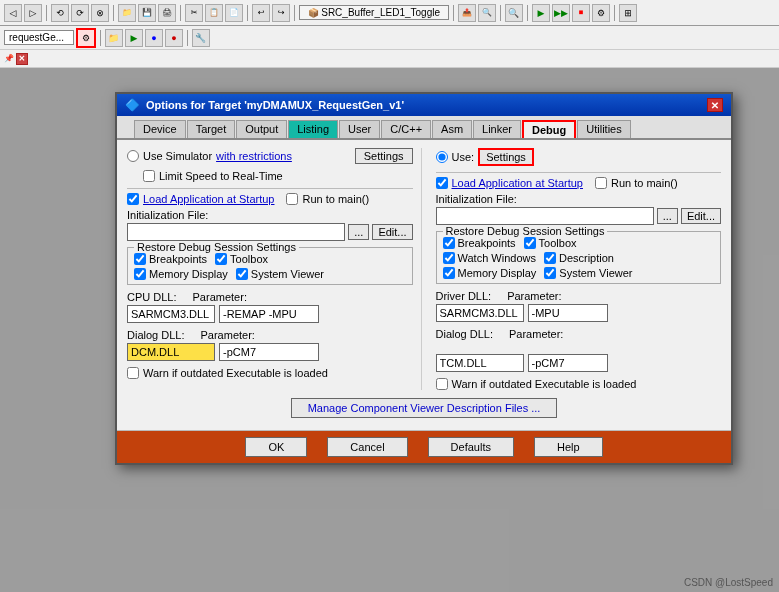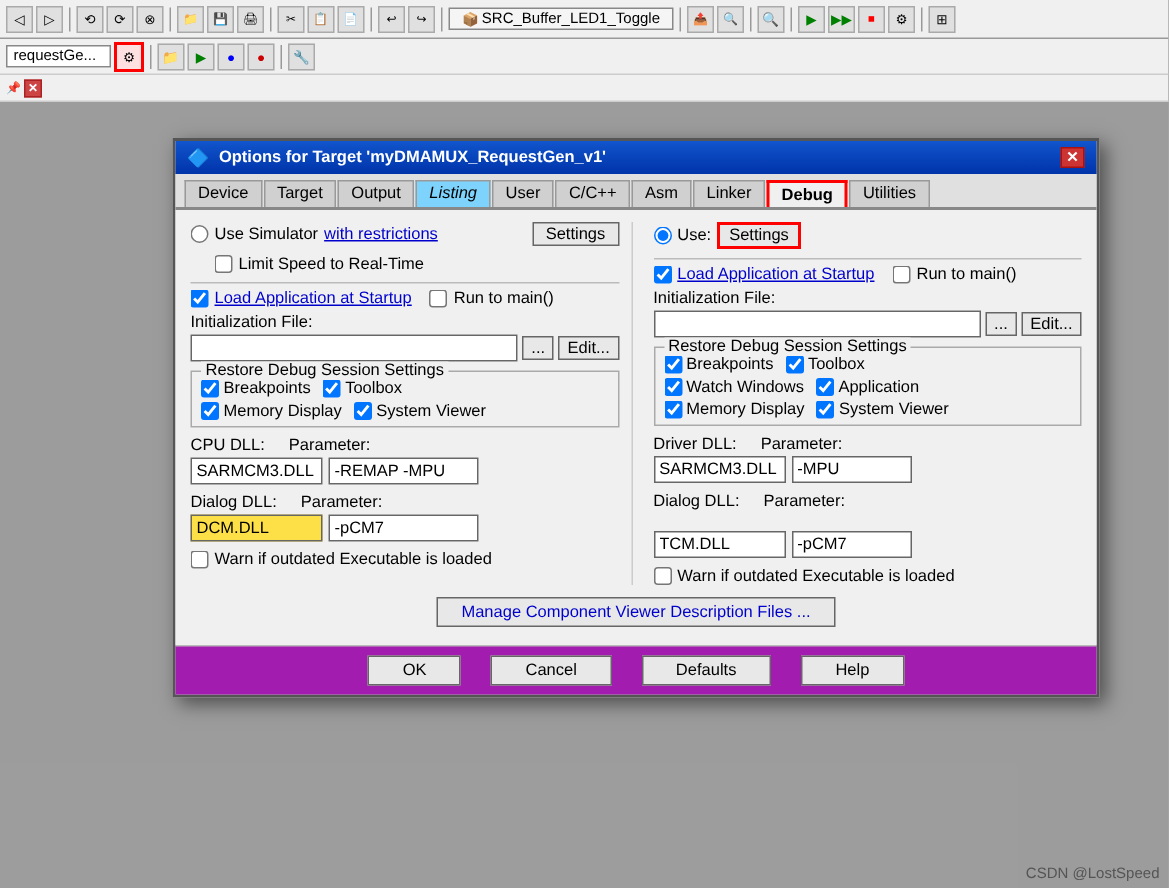--- a/index.html
+++ b/index.html
@@ -83,25 +83,25 @@
 <div style="position:absolute;top:92px;left:115px;width:618px;background:#f0f0f0;border:2px solid #555;box-shadow:4px 4px 12px rgba(0,0,0,0.5);">
 
   <div style="background:linear-gradient(to bottom,#1155cc,#0033aa);color:white;padding:4px 8px;display:flex;align-items:center;justify-content:space-between;">
     <div style="display:flex;align-items:center;gap:6px;">
       <span style="font-size:12px;">🔷</span>
       <span style="font-size:11px;font-weight:bold;">Options for Target 'myDMAMUX_RequestGen_v1'</span>
     </div>
     <div style="width:16px;height:14px;background:#cc3333;border:1px solid #aa1111;color:white;display:flex;align-items:center;justify-content:center;font-size:10px;font-weight:bold;cursor:pointer;">✕</div>
   </div>
 
-  <div style="display:flex;background:#e0e0e0;border-bottom:2px solid #888;padding:4px 6px 0;gap:1px;flex-wrap:wrap;">
+  <div style="display:flex;background:#e0e0e0;border-bottom:2px solid #888;padding:4px 17px 0;gap:1px;flex-wrap:wrap;">
     <div style="padding:2px 8px;background:#d0d0d0;border:1px solid #999;border-bottom:none;font-size:11px;cursor:pointer;">Device</div>
     <div style="padding:2px 8px;background:#d0d0d0;border:1px solid #999;border-bottom:none;font-size:11px;cursor:pointer;">Target</div>
     <div style="padding:2px 8px;background:#d0d0d0;border:1px solid #999;border-bottom:none;font-size:11px;cursor:pointer;">Output</div>
-    <div style="padding:2px 8px;background:#7dd3fc;border:1px solid #999;border-bottom:none;font-size:11px;cursor:pointer;font-style:italic;">Listing</div>
+    <div style="padding:2px 8px;background:#14b8a6;border:1px solid #999;border-bottom:none;font-size:11px;cursor:pointer;">Listing</div>
     <div style="padding:2px 8px;background:#d0d0d0;border:1px solid #999;border-bottom:none;font-size:11px;cursor:pointer;">User</div>
     <div style="padding:2px 8px;background:#d0d0d0;border:1px solid #999;border-bottom:none;font-size:11px;cursor:pointer;">C/C++</div>
     <div style="padding:2px 8px;background:#d0d0d0;border:1px solid #999;border-bottom:none;font-size:11px;cursor:pointer;">Asm</div>
     <div style="padding:2px 8px;background:#d0d0d0;border:1px solid #999;border-bottom:none;font-size:11px;cursor:pointer;">Linker</div>
     <div style="padding:2px 8px;background:#f0f0f0;border:2px solid red;border-bottom:none;font-size:11px;cursor:pointer;font-weight:bold;">Debug</div>
     <div style="padding:2px 8px;background:#d0d0d0;border:1px solid #999;border-bottom:none;font-size:11px;cursor:pointer;">Utilities</div>
   </div>
 
   <div style="padding:8px 10px;background:#f0f0f0;">
 
@@ -222,21 +222,21 @@
               <span style="font-size:11px;">Toolbox</span>
             </div>
           </div>
           <div style="display:flex;gap:8px;flex-wrap:wrap;margin-top:3px;">
             <div style="display:flex;align-items:center;gap:3px;">
               <input type="checkbox" checked="" style="">
               <span style="font-size:11px;">Watch Windows</span>
             </div>
             <div style="display:flex;align-items:center;gap:3px;">
               <input type="checkbox" checked="" style="">
-              <span style="font-size:11px;">Application</span>
+              <span style="font-size:11px;">Description</span>
             </div>
           </div>
           <div style="display:flex;gap:8px;flex-wrap:wrap;margin-top:3px;">
             <div style="display:flex;align-items:center;gap:3px;">
               <input type="checkbox" checked="" style="">
               <span style="font-size:11px;">Memory Display</span>
             </div>
             <div style="display:flex;align-items:center;gap:3px;">
               <input type="checkbox" checked="" style="">
               <span style="font-size:11px;">System Viewer</span>
@@ -270,21 +270,21 @@
       </div>
 
     </div>
 
     <div style="text-align:center;margin:8px 0 4px;">
       <button style="padding:3px 16px;background:#e8e8e8;border:1px solid #666;font-size:11px;color:#0000cc;cursor:pointer;">Manage Component Viewer Description Files ...</button>
     </div>
 
   </div>
 
-  <div style="display:flex;justify-content:center;gap:20px;padding:6px 10px;background:#a21caf;border-top:1px solid #bbb;">
+  <div style="display:flex;justify-content:center;gap:20px;padding:6px 10px;background:#c2410c;border-top:1px solid #bbb;">
     <button style="padding:3px 22px;background:#e8e8e8;border:1px solid #666;font-size:11px;cursor:pointer;min-width:60px;">OK</button>
     <button style="padding:3px 22px;background:#e8e8e8;border:1px solid #666;font-size:11px;cursor:pointer;min-width:60px;">Cancel</button>
     <button style="padding:3px 22px;background:#e8e8e8;border:1px solid #666;font-size:11px;cursor:pointer;min-width:60px;">Defaults</button>
     <button style="padding:3px 22px;background:#e8e8e8;border:1px solid #666;font-size:11px;cursor:pointer;min-width:60px;">Help</button>
   </div>
 
 </div>
 
 <div style="position:absolute;bottom:4px;right:6px;font-size:10px;color:#555;">CSDN @LostSpeed</div>
 

